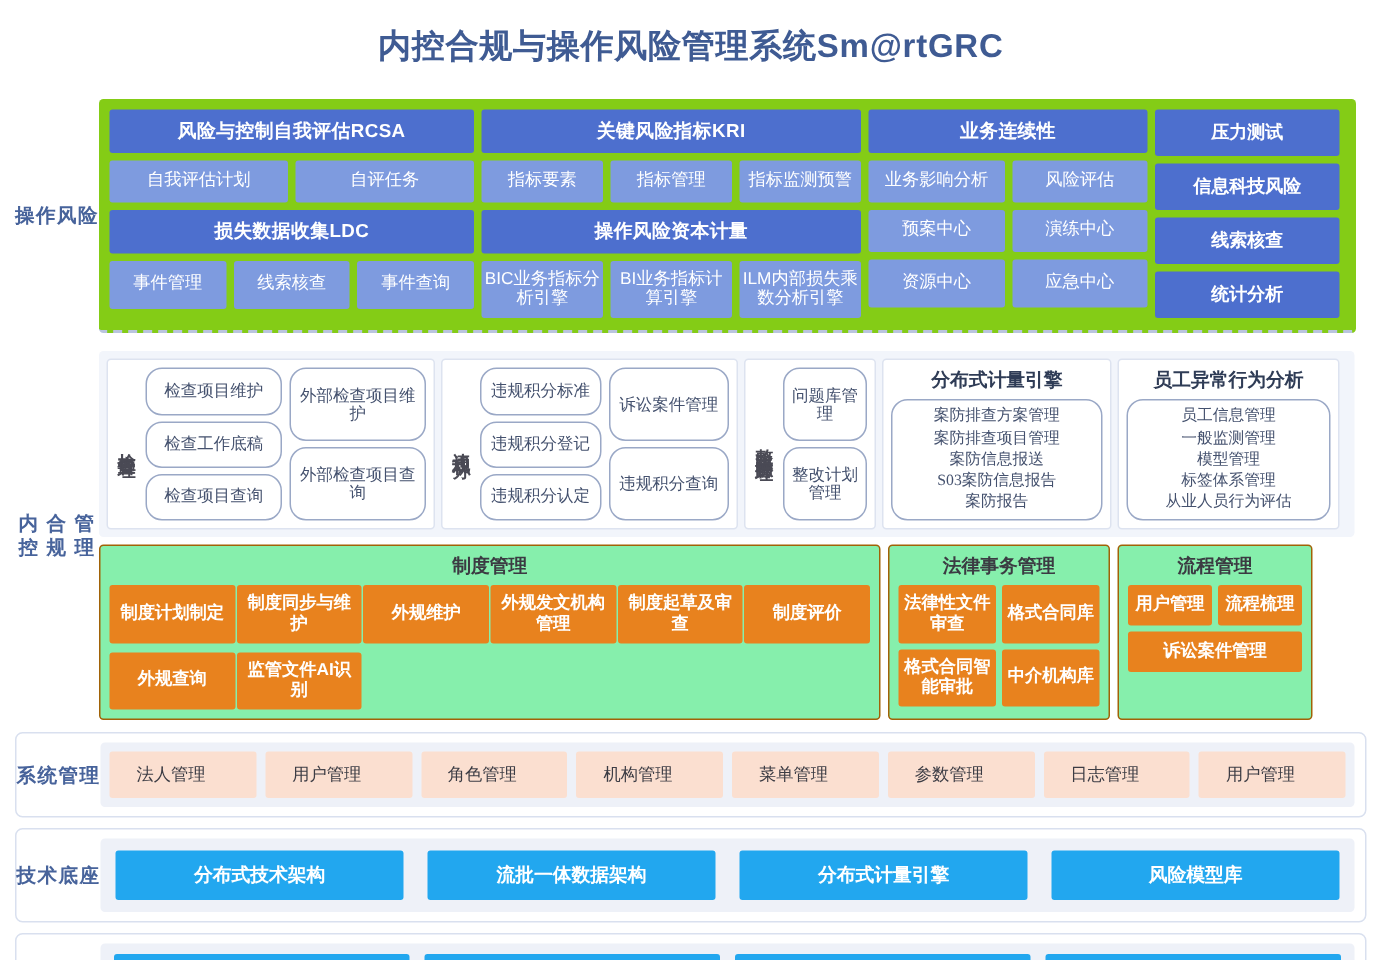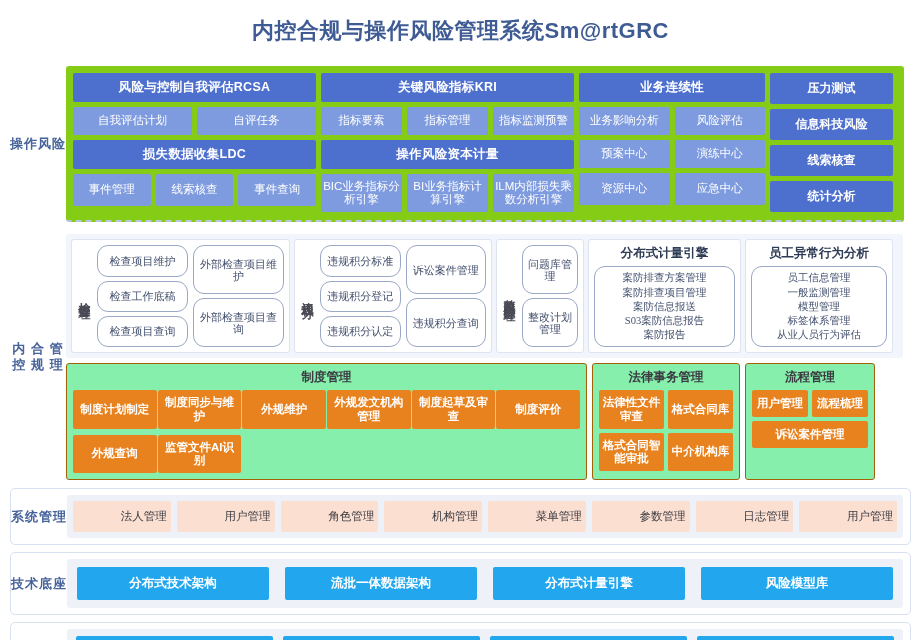--- a/index.html
+++ b/index.html
@@ -221,23 +221,23 @@
   .ogrid4 { display: grid; grid-template-columns: repeat(6, 1fr); gap: 6px 1px; }
   .ogrid2 { display: grid; grid-template-columns: repeat(2, 1fr); gap: 4px; }
   .ogrid2 .span2 { grid-column: span 2; }
 
   
   .sys-grid { display: grid; grid-template-columns: repeat(8, 1fr); gap: 6px; }
   .pbtn {
     background: #fbdfd0;
     color: #3c3c44;
     font-size: 11.5px;
-    text-align: right;
+    text-align: left;
     border-radius: 2px;
-    padding: 8px 4px;
+    padding: 8px 18px;
   }
 
   
   .tech-grid { display: grid; grid-template-columns: repeat(4, 1fr); gap: 16px; padding: 2px 4px; }
   .cbtn {
     background: #22a7ef;
     color: #ffffff;
     font-size: 12.5px;
     font-weight: bold;
     text-align: center;

